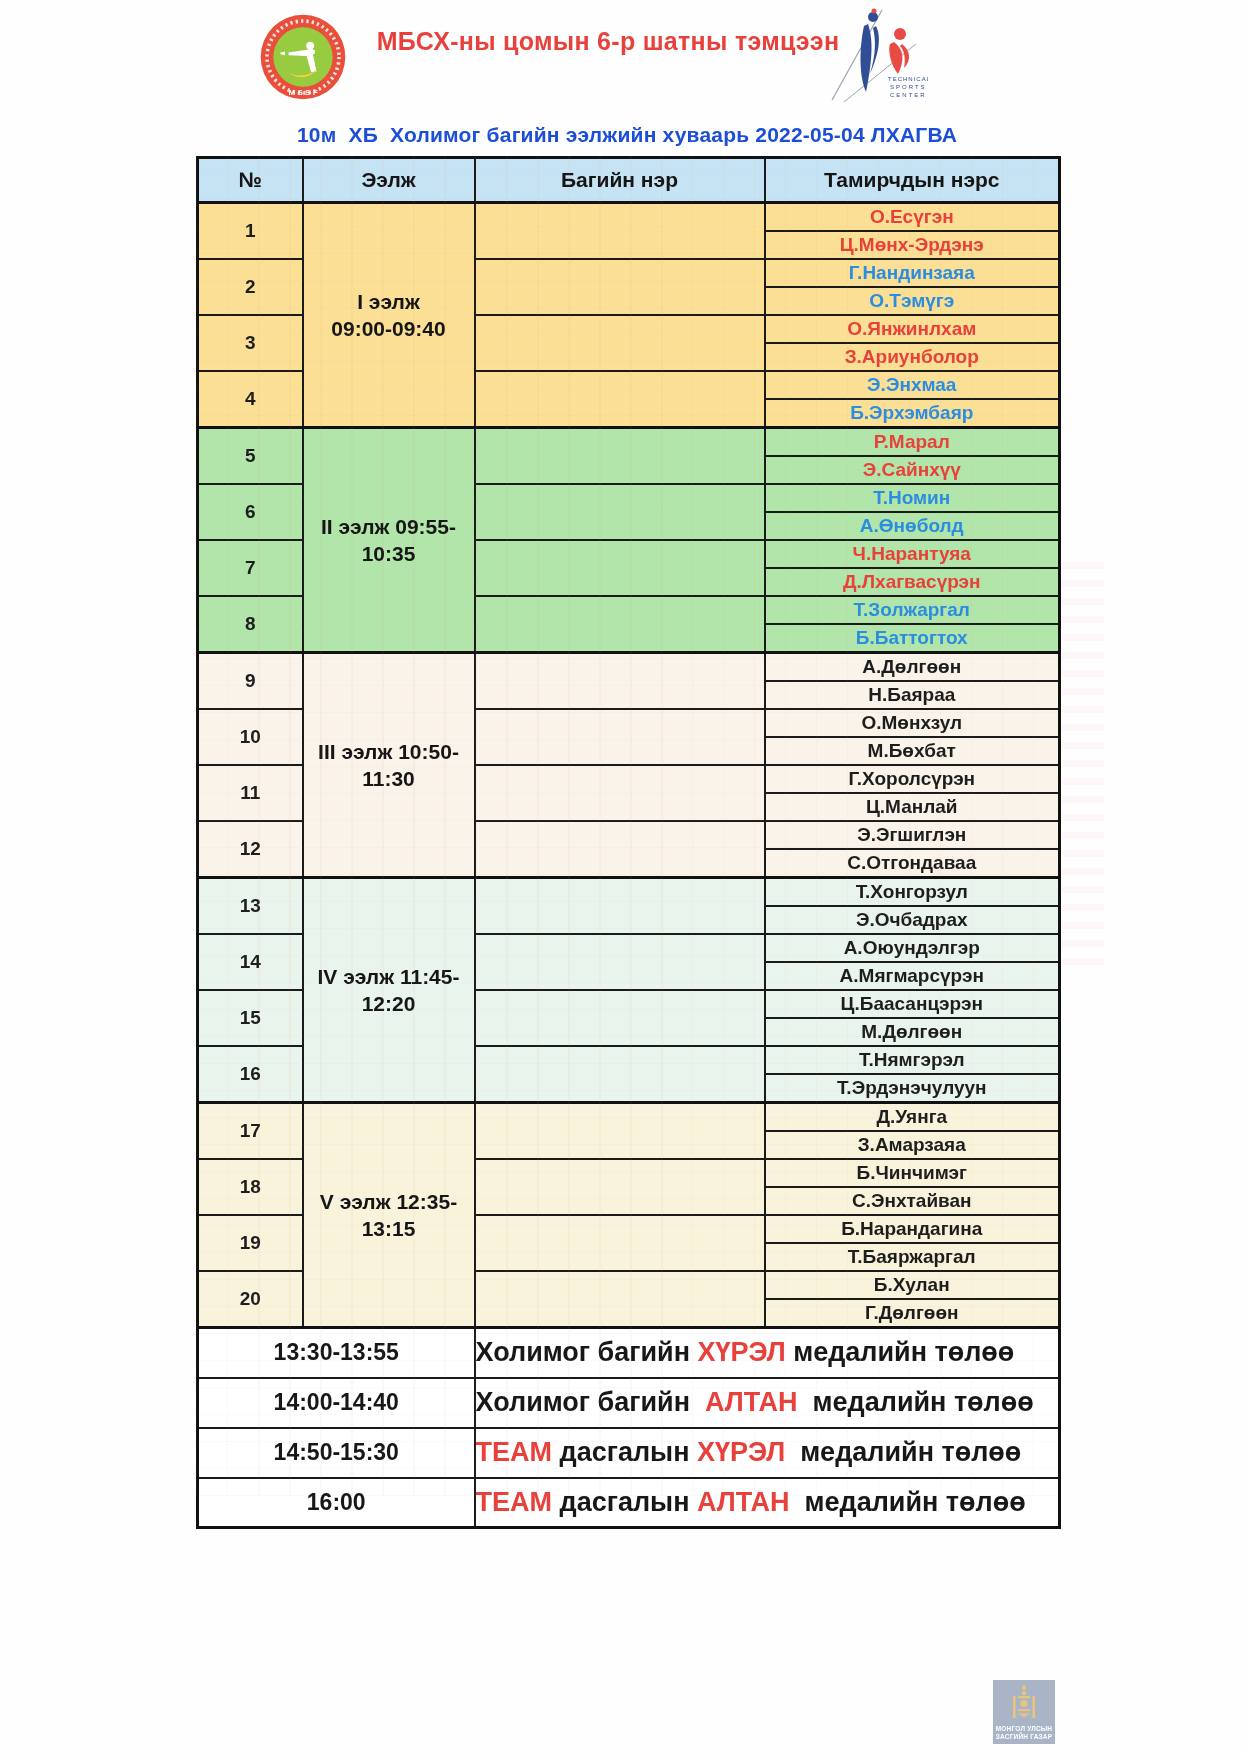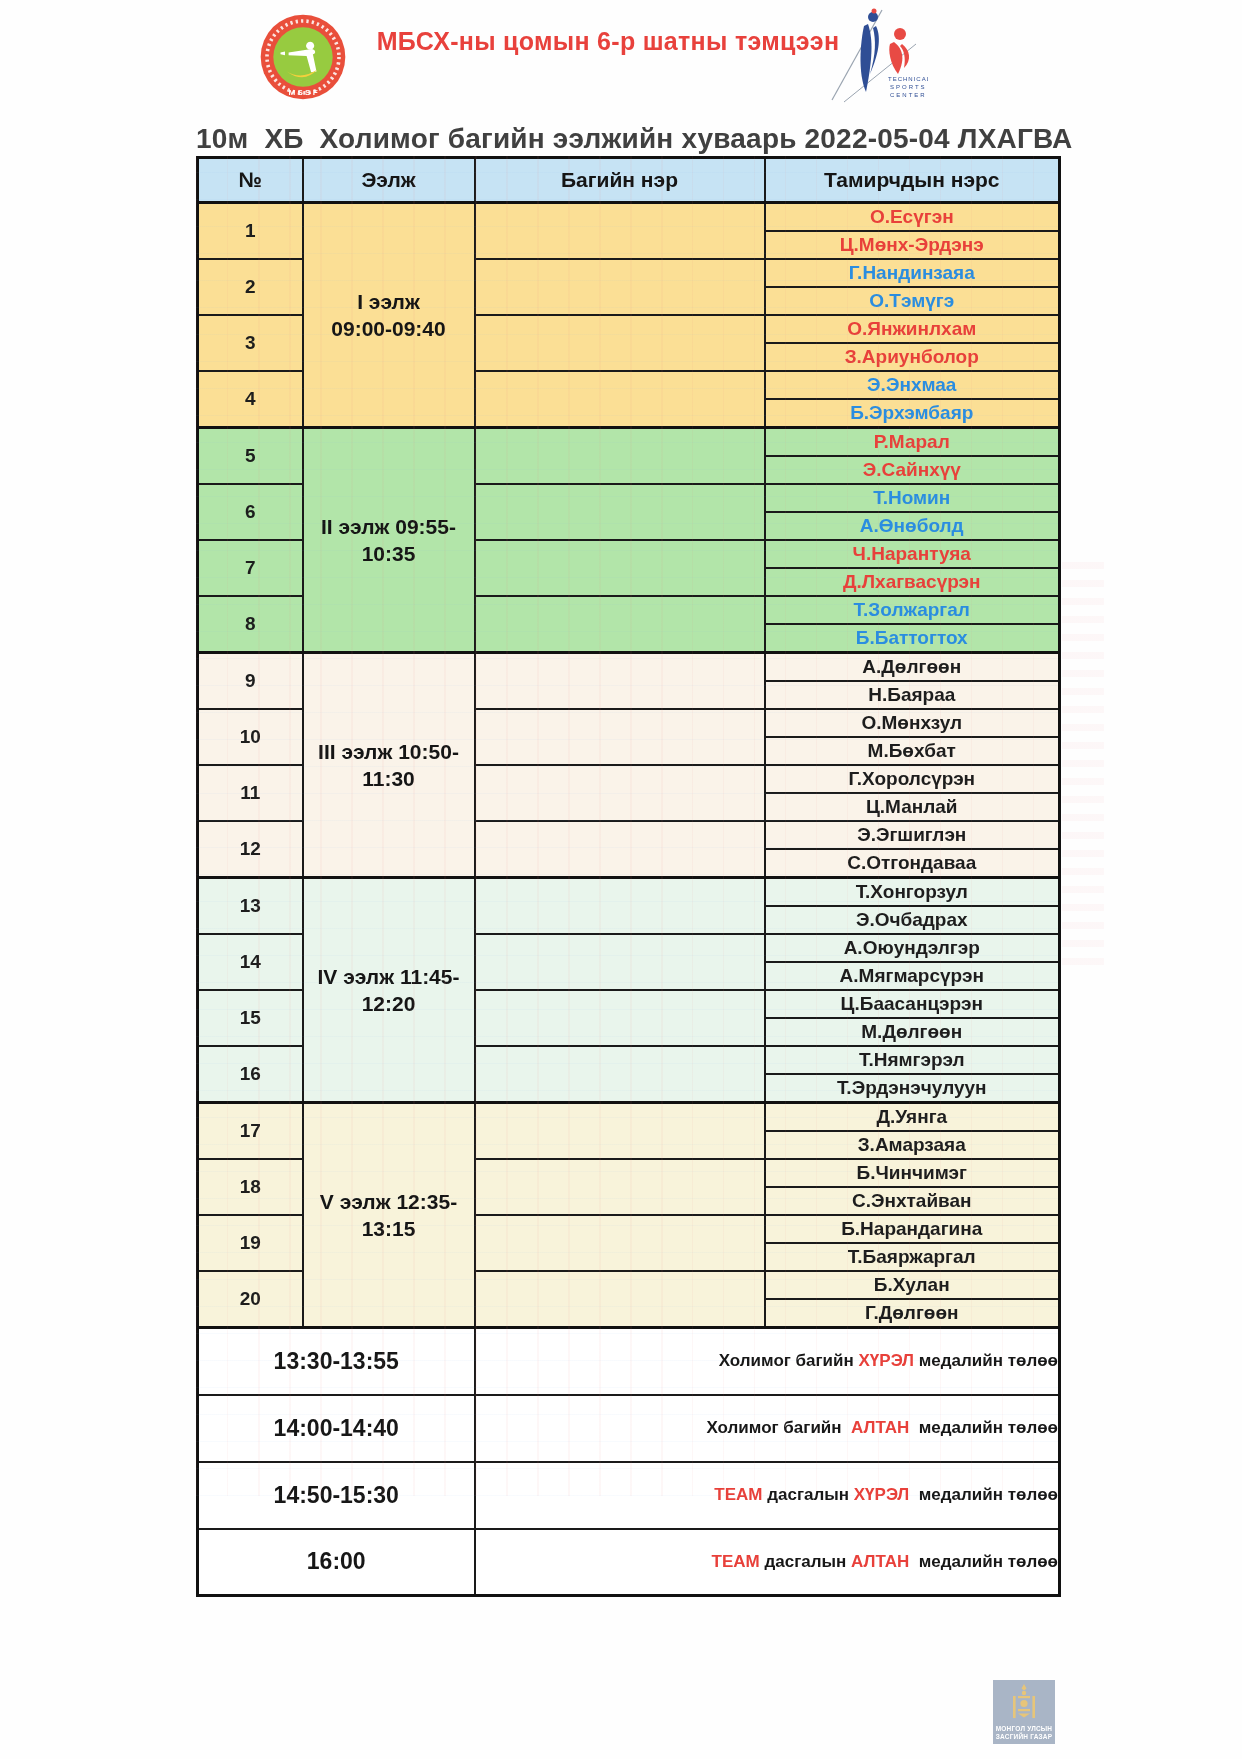--- a/index.html
+++ b/index.html
@@ -17,21 +17,21 @@
     position:absolute; top:27px; left:608px; transform:translateX(-50%);
     font-size:25px; font-weight:bold; color:#e8413c; white-space:nowrap;
     letter-spacing:0.3px;
   }
   .mssf-logo { position:absolute; left:258px; top:12px; width:90px; height:90px; }
   .tsc-logo  { position:absolute; left:824px; top:4px;  width:104px; height:104px; }
 
   
   .table-title {
     position:absolute; top:123px; left:196px; width:862px;
-    text-align:center; font-size:28px; font-weight:bold; color:#404040;
+    text-align:center; font-size:21px; font-weight:bold; color:#1d4ed8;
     white-space:pre; letter-spacing:0.2px;
   }
   table.schedule {
     position:absolute; top:156px; left:196px; width:862px;
     border-collapse:collapse; table-layout:fixed;
     border:3px solid #111;
   }
   .schedule th {
     height:45px; background:#c6e3f4;
     font-size:21px; font-weight:bold; color:#151515;
@@ -44,24 +44,24 @@
   .schedule tr.sub { height:26.5px; }
   .no-cell { font-size:19px; font-weight:bold; text-align:center; color:#1d1d1d; }
   .session-cell { font-size:21px; font-weight:bold; text-align:center; color:#151515; line-height:1.3; }
   .team-cell { }
   .athlete {
     font-size:19px; font-weight:bold; text-align:center;
     line-height:26px; white-space:nowrap;
   }
   tr.sess-top td { border-top:3px solid #111; }
 
-  tr.final-row { height:67px; background:#fff; }
+  tr.final-row { height:50px; background:#fff; }
   tr.finals-top td { border-top:3px solid #111; }
   .final-time { font-size:23px; font-weight:bold; text-align:center; color:#171717; }
-  .final-desc { font-size:17px; font-weight:bold; text-align:right; color:#171717; white-space:pre; }
+  .final-desc { font-size:27px; font-weight:bold; text-align:left; color:#171717; white-space:pre; }
   .final-desc .hl { }
 
   
   .scan-overlay {
     position:absolute; top:156px; left:196px; width:862px; height:1340px;
     pointer-events:none;
     background-image:
       repeating-linear-gradient(90deg, rgba(232,120,120,0.06) 0 1.5px, transparent 1.5px 31px),
       repeating-linear-gradient(0deg, rgba(120,170,230,0.05) 0 1px, transparent 1px 27px);
   }

